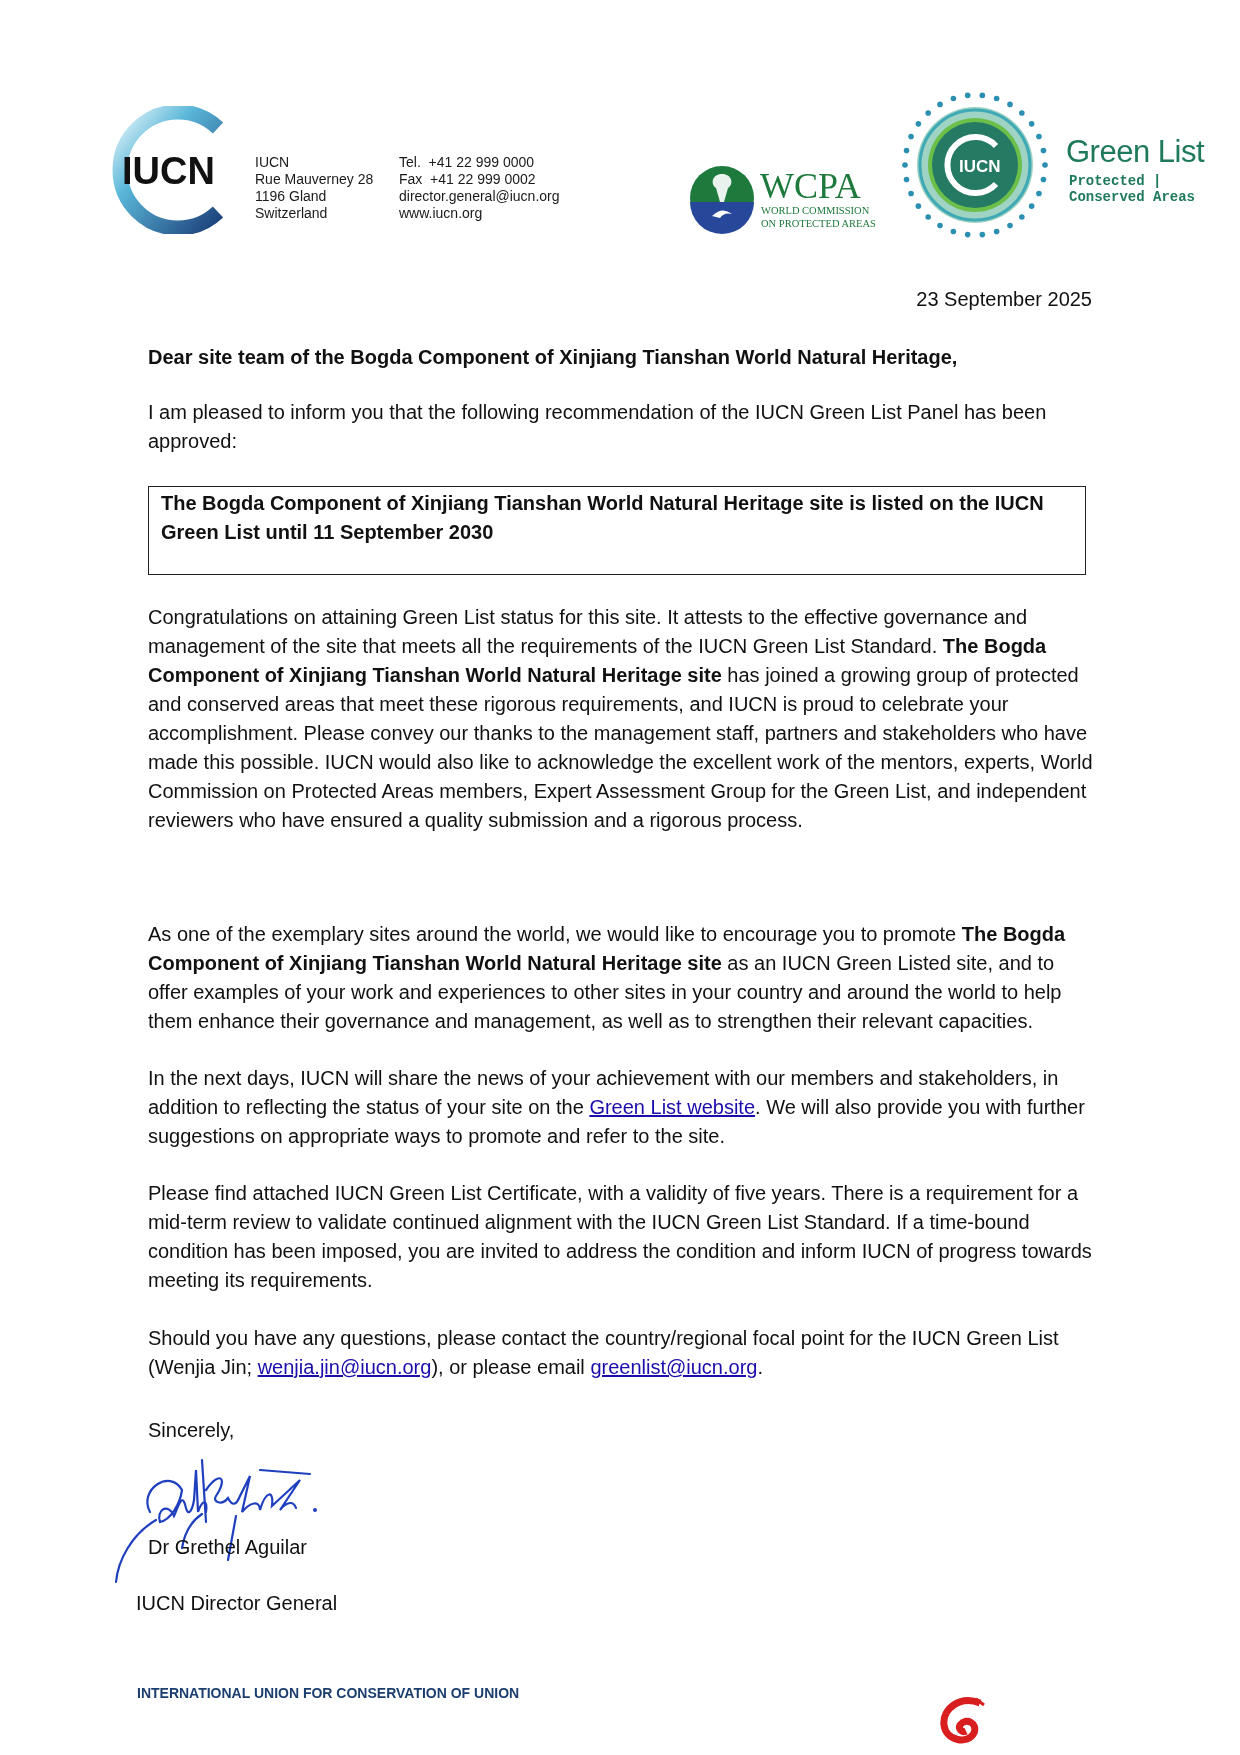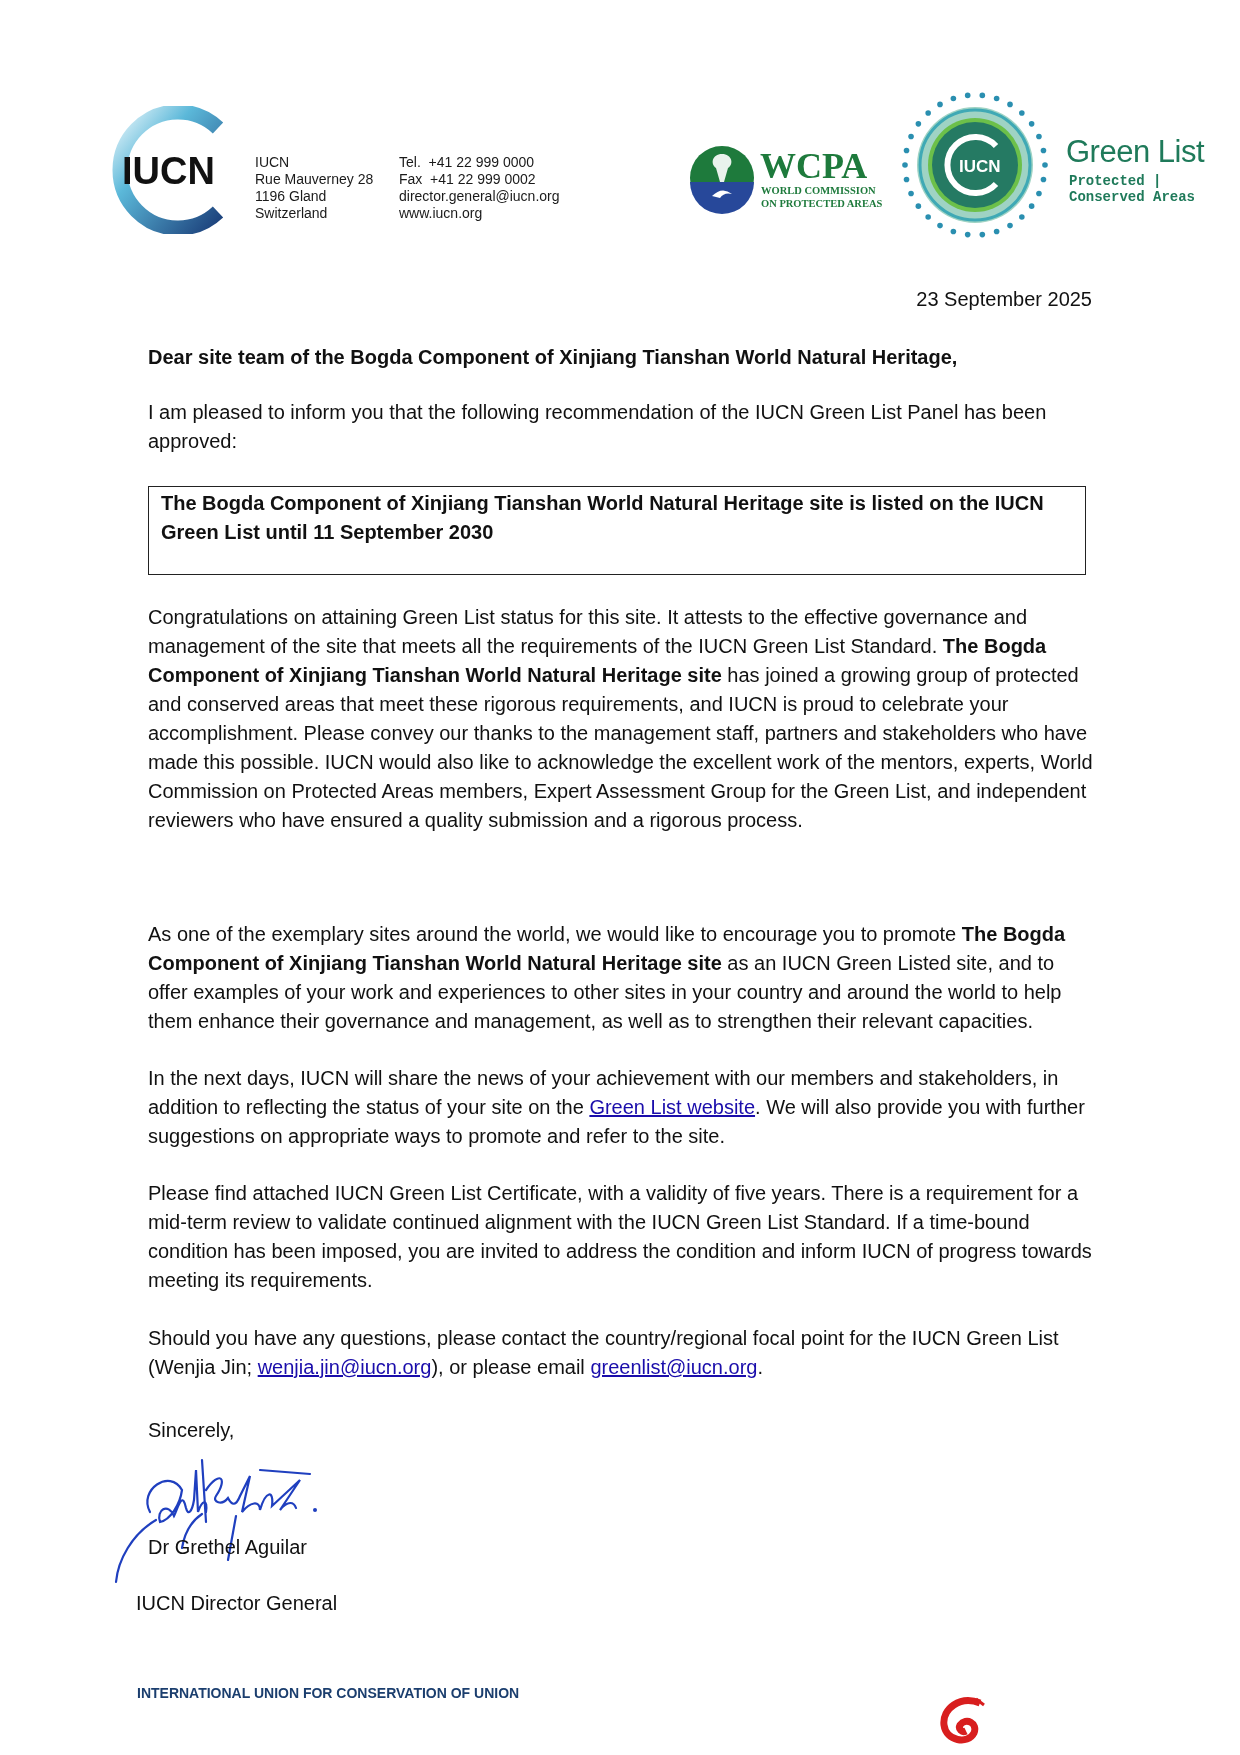--- a/index.html
+++ b/index.html
@@ -5,21 +5,21 @@
   html, body { margin:0; padding:0; background:#ffffff; }
   body { width:1240px; height:1755px; position:relative; overflow:hidden;
          font-family:"Liberation Sans", sans-serif; color:#111; }
   .abs { position:absolute; }
 
   
   #iucn-logo { left:100px; top:106px; width:135px; height:128px; }
   .addr { font-size:14px; line-height:17px; color:#1a1a1a; }
   #addr-col1 { left:255px; top:154px; }
   #addr-col2 { left:399px; top:154px; }
-  #wcpa-logo { left:690px; top:142px; width:200px; height:72px;font-weight:bold; }
+  #wcpa-logo { left:690px; top:162px; width:200px; height:72px; }
   #gl-badge { left:900px; top:90px; width:150px; height:150px; }
   #gl-title { left:1066px; top:134px; font-size:31px; color:#1f7a5a; letter-spacing:-0.5px; }
   #gl-sub { left:1069px; top:173px; font-size:14px; font-weight:bold; color:#1f7a5a;font-family:Liberation Mono, monospace; }
 
   
   .txt { font-size:20px; line-height:29px; color:#111; }
   #date { right:148px; top:285px; }
   #salutation { left:148px; top:343px; font-weight:bold; }
   .para { left:148px; width:945px; }
   #p-intro { top:398px; }

